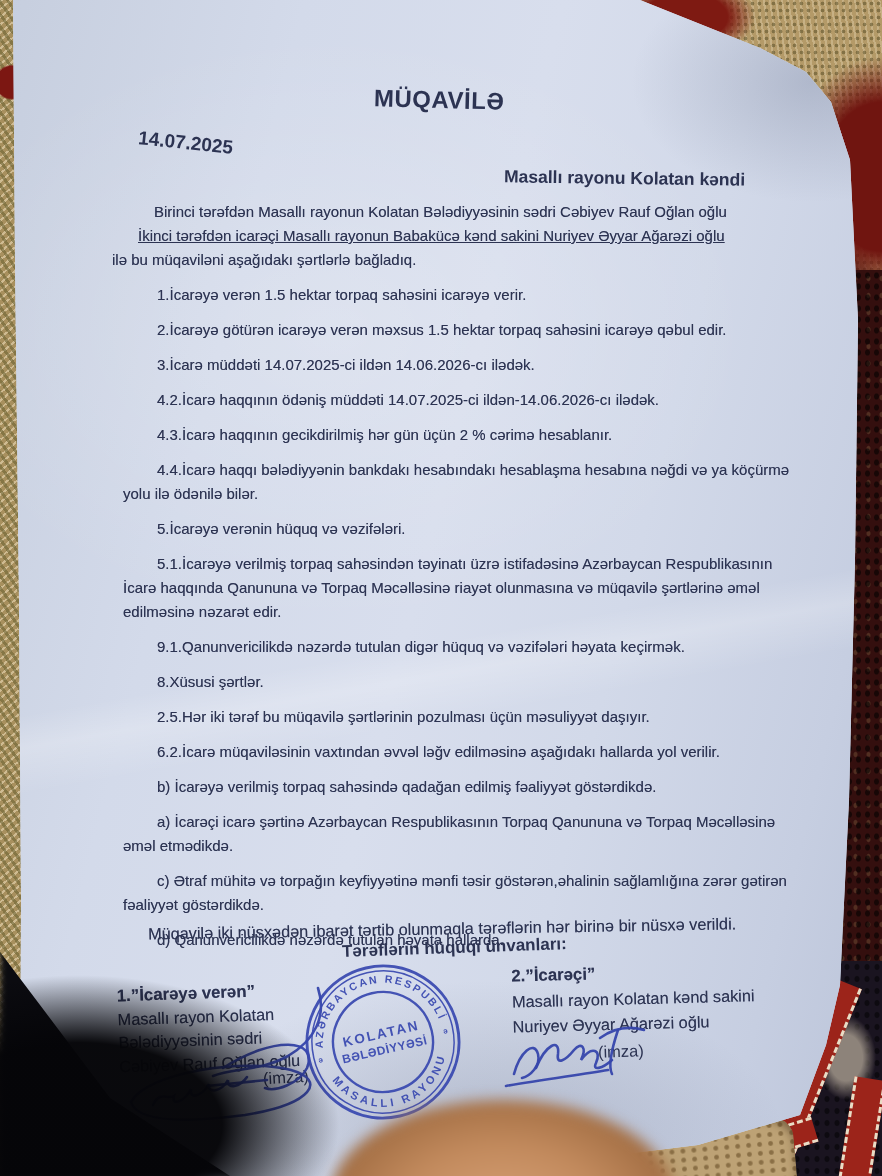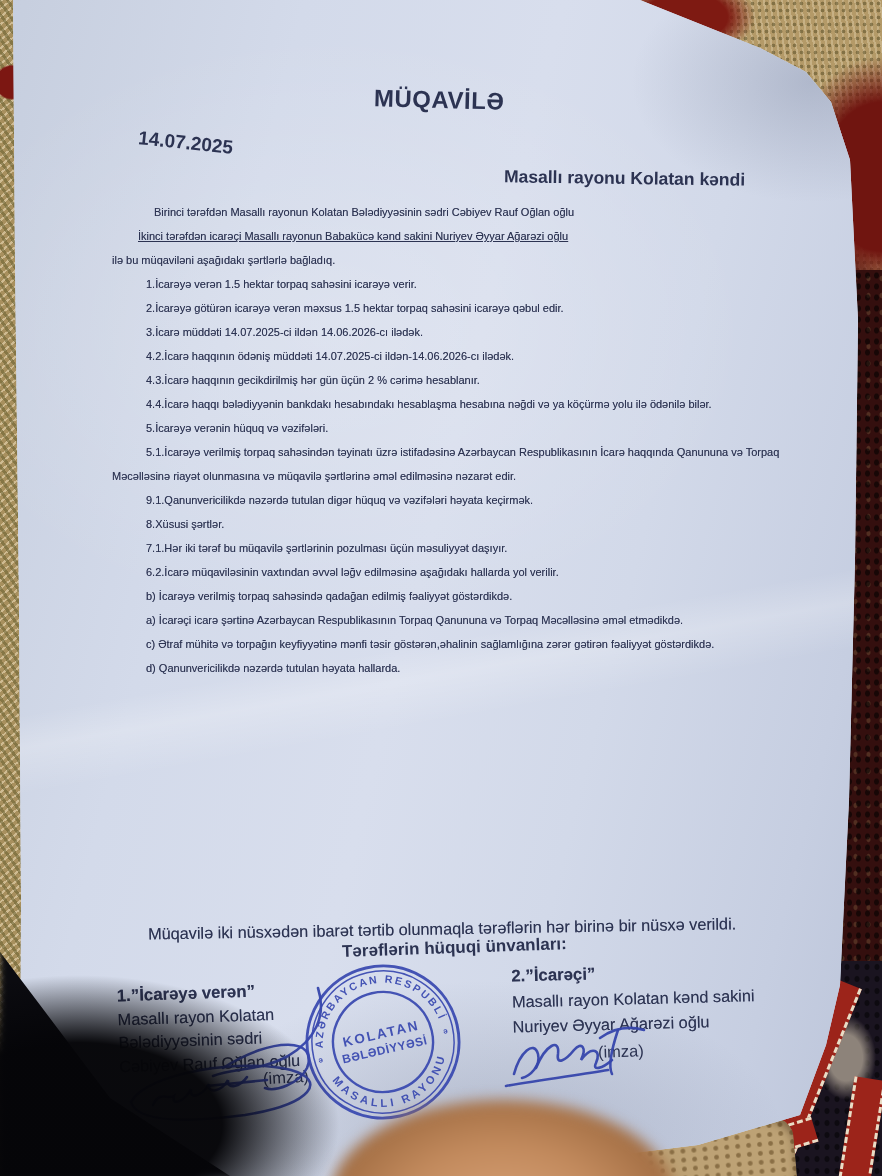--- a/index.html
+++ b/index.html
@@ -64,23 +64,23 @@
       linear-gradient(170deg, rgba(0,0,0,0) 54%, rgba(255,255,255,0.22) 56.5%, rgba(0,0,0,0) 60%),
       linear-gradient(104deg,#c6cede 0%,#d3daea 26%,#d8deed 48%,#d2d9e9 66%,#c6cee1 86%,#bac3d8 100%);}
   .paper *{color:#2c3352;}
 
   .title{position:absolute;left:374px;top:86px;font-size:24px;font-weight:700;
     letter-spacing:0.5px;transform:rotate(1.5deg);}
   .date{position:absolute;left:138px;top:132px;font-size:19px;font-weight:600;
     transform:rotate(6deg);}
   .location{position:absolute;left:504px;top:168px;font-size:17.5px;font-weight:700;
     transform:rotate(0.8deg);}
-  .body-text{position:absolute;left:112px;top:200px;width:702px;font-size:11px;
+  .body-text{position:absolute;left:112px;top:200px;width:702px;font-size:15px;
     line-height:24px;text-shadow:0 0 0.5px rgba(44,51,82,0.55);}
-  .body-text p{margin:0;text-indent:34px;}
+  .body-text p{margin:11px;text-indent:34px;}
   .intro div{text-indent:0;}
   .intro .i0{text-indent:42px;}
   .intro .i1{text-indent:26px;text-decoration:underline;}
   .closing{position:absolute;left:112px;top:903px;width:710px;font-size:16.3px;
     text-indent:36px;transform:rotate(-1deg);text-shadow:0 0 0.5px rgba(44,51,82,0.55);}
   .legal-heading{position:absolute;left:342px;top:938px;font-size:17px;font-weight:700;
     transform:rotate(-2deg);}
   .party{position:absolute;font-size:16.3px;text-shadow:0 0 0.5px rgba(44,51,82,0.5);}
   .party .role{font-weight:700;font-size:16.8px;}
   .party1{left:118px;top:980px;width:250px;line-height:23.5px;transform:rotate(-2deg);}
@@ -140,21 +140,21 @@
       <p>1.İcarəyə verən 1.5 hektar torpaq sahəsini icarəyə verir.</p>
       <p>2.İcarəyə götürən icarəyə verən məxsus 1.5 hektar torpaq sahəsini icarəyə qəbul edir.</p>
       <p>3.İcarə müddəti 14.07.2025-ci ildən 14.06.2026-cı ilədək.</p>
       <p>4.2.İcarə haqqının ödəniş müddəti 14.07.2025-ci ildən-14.06.2026-cı ilədək.</p>
       <p>4.3.İcarə haqqının gecikdirilmiş hər gün üçün 2 % cərimə hesablanır.</p>
       <p>4.4.İcarə haqqı bələdiyyənin bankdakı hesabındakı hesablaşma hesabına nəğdi və ya köçürmə yolu ilə ödənilə bilər.</p>
       <p>5.İcarəyə verənin hüquq və vəzifələri.</p>
       <p>5.1.İcarəyə verilmiş torpaq sahəsindən təyinatı üzrə istifadəsinə Azərbaycan Respublikasının İcarə haqqında Qanununa və Torpaq Məcəlləsinə riayət olunmasına və müqavilə şərtlərinə əməl edilməsinə nəzarət edir.</p>
       <p>9.1.Qanunvericilikdə nəzərdə tutulan digər hüquq və vəzifələri həyata keçirmək.</p>
       <p>8.Xüsusi şərtlər.</p>
-      <p>7.1.Hər iki tərəf bu müqavilə şərtlərinin pozulması üçün məsuliyyət daşıyır.</p>
+      <p>2.5.Hər iki tərəf bu müqavilə şərtlərinin pozulması üçün məsuliyyət daşıyır.</p>
       <p>6.2.İcarə müqaviləsinin vaxtından əvvəl ləğv edilməsinə aşağıdakı hallarda yol verilir.</p>
       <p>b) İcarəyə verilmiş torpaq sahəsində qadağan edilmiş fəaliyyət göstərdikdə.</p>
       <p>a) İcarəçi icarə şərtinə Azərbaycan Respublikasının Torpaq Qanununa və Torpaq Məcəlləsinə əməl etmədikdə.</p>
       <p>c) Ətraf mühitə və torpağın keyfiyyətinə mənfi təsir göstərən,əhalinin sağlamlığına zərər gətirən fəaliyyət göstərdikdə.</p>
       <p>d) Qanunvericilikdə nəzərdə tutulan həyata hallarda.</p>
     </div>
 
     <p class="closing">Müqavilə iki nüsxədən ibarət tərtib olunmaqla tərəflərin hər birinə bir nüsxə verildi.</p>
 
     <div class="legal-heading">Tərəflərin hüquqi ünvanları:</div>

